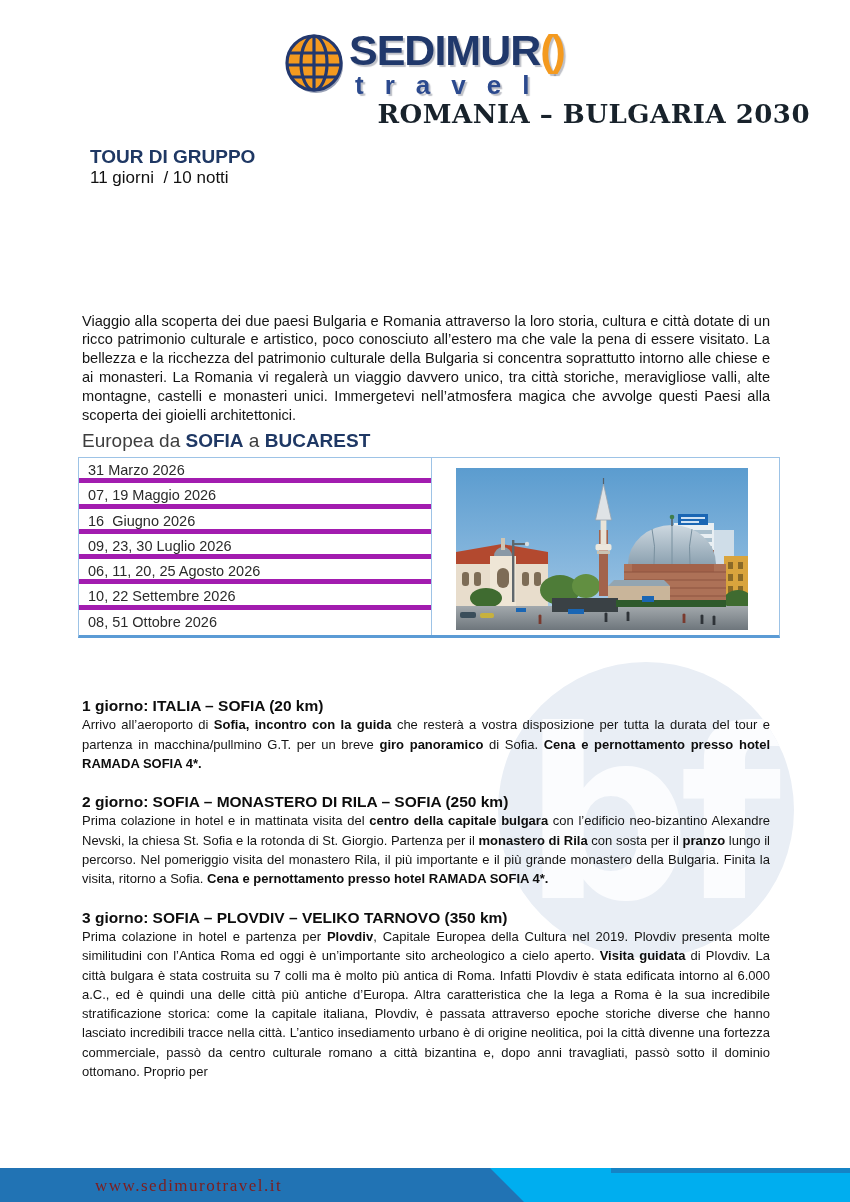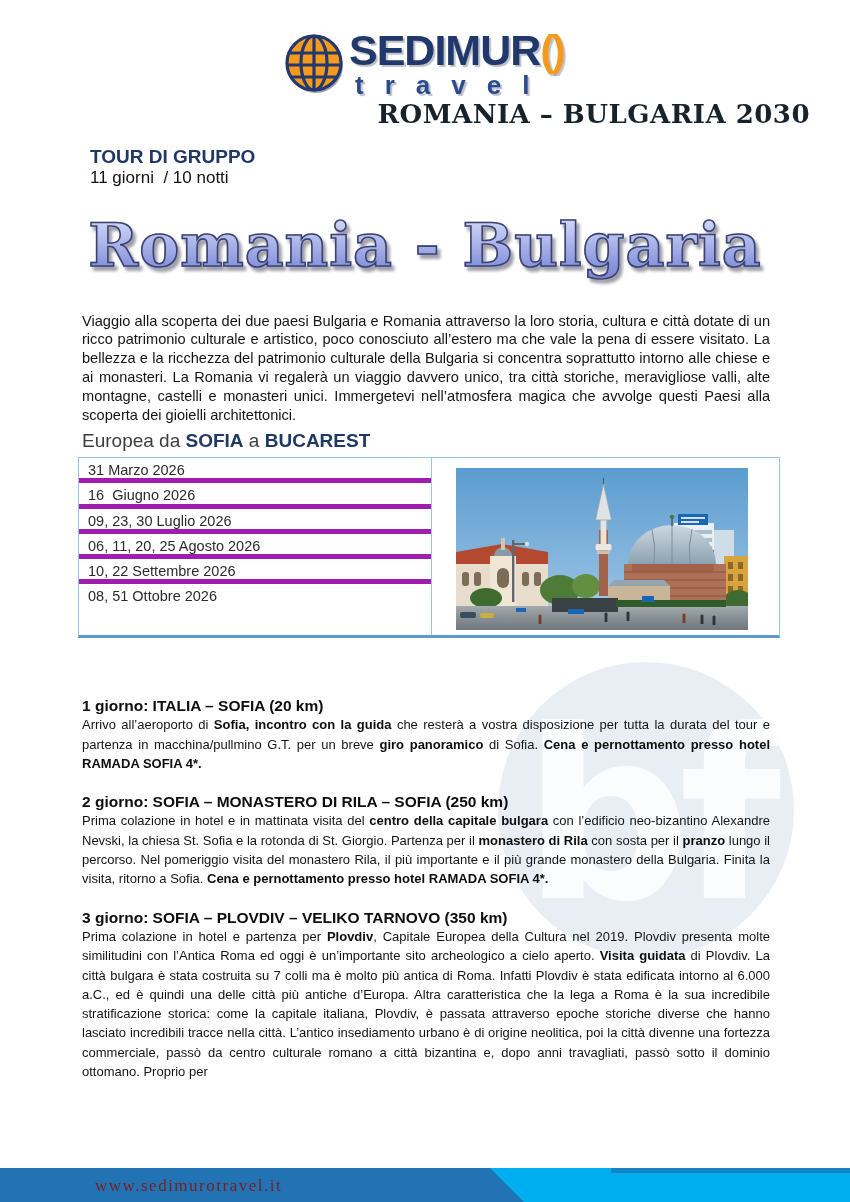--- a/index.html
+++ b/index.html
@@ -97,31 +97,31 @@
     </div>
   </div>
 
   <div class="doc-title">ROMANIA – BULGARIA 2030</div>
 
   <div class="tour-block">
     <div class="tour-type">TOUR DI GRUPPO</div>
     <div class="tour-duration">11 giorni  / 10 notti</div>
   </div>
 
-  <div class="big-title">Romania - Bulgaria</div>
 
   <p class="intro">Viaggio alla scoperta dei due paesi Bulgaria e Romania attraverso la loro storia, cultura e città dotate di un ricco patrimonio culturale e artistico, poco conosciuto all’estero ma che vale la pena di essere visitato. La bellezza e la ricchezza del patrimonio culturale della Bulgaria si concentra soprattutto intorno alle chiese e ai monasteri. La Romania vi regalerà un viaggio davvero unico, tra città storiche, meravigliose valli, alte montagne, castelli e monasteri unici. Immergetevi nell’atmosfera magica che avvolge questi Paesi alla scoperta dei gioielli architettonici.</p>
 
   <div class="partenze-heading">
     <span>Europea da </span><span class="city">SOFIA</span><span> a </span><span class="city">BUCAREST</span>
   </div>
 
   <div class="departures-table">
     <div class="dates-col" id="dates-list">
         <div class="date-row">31 Marzo 2026</div>
+        <div class="date-row">07, 19 Maggio 2026</div>
         <div class="date-row">16  Giugno 2026</div>
         <div class="date-row">09, 23, 30 Luglio 2026</div>
         <div class="date-row">06, 11, 20, 25 Agosto 2026</div>
         <div class="date-row">10, 22 Settembre 2026</div>
         <div class="date-row">08, 51 Ottobre 2026</div>
       </div>
     <div class="photo-col">
       <svg class="photo-frame" viewBox="0 0 292 162" preserveAspectRatio="none">
         <defs>
           <linearGradient id="sky" x1="0" y1="0" x2="0" y2="1">

